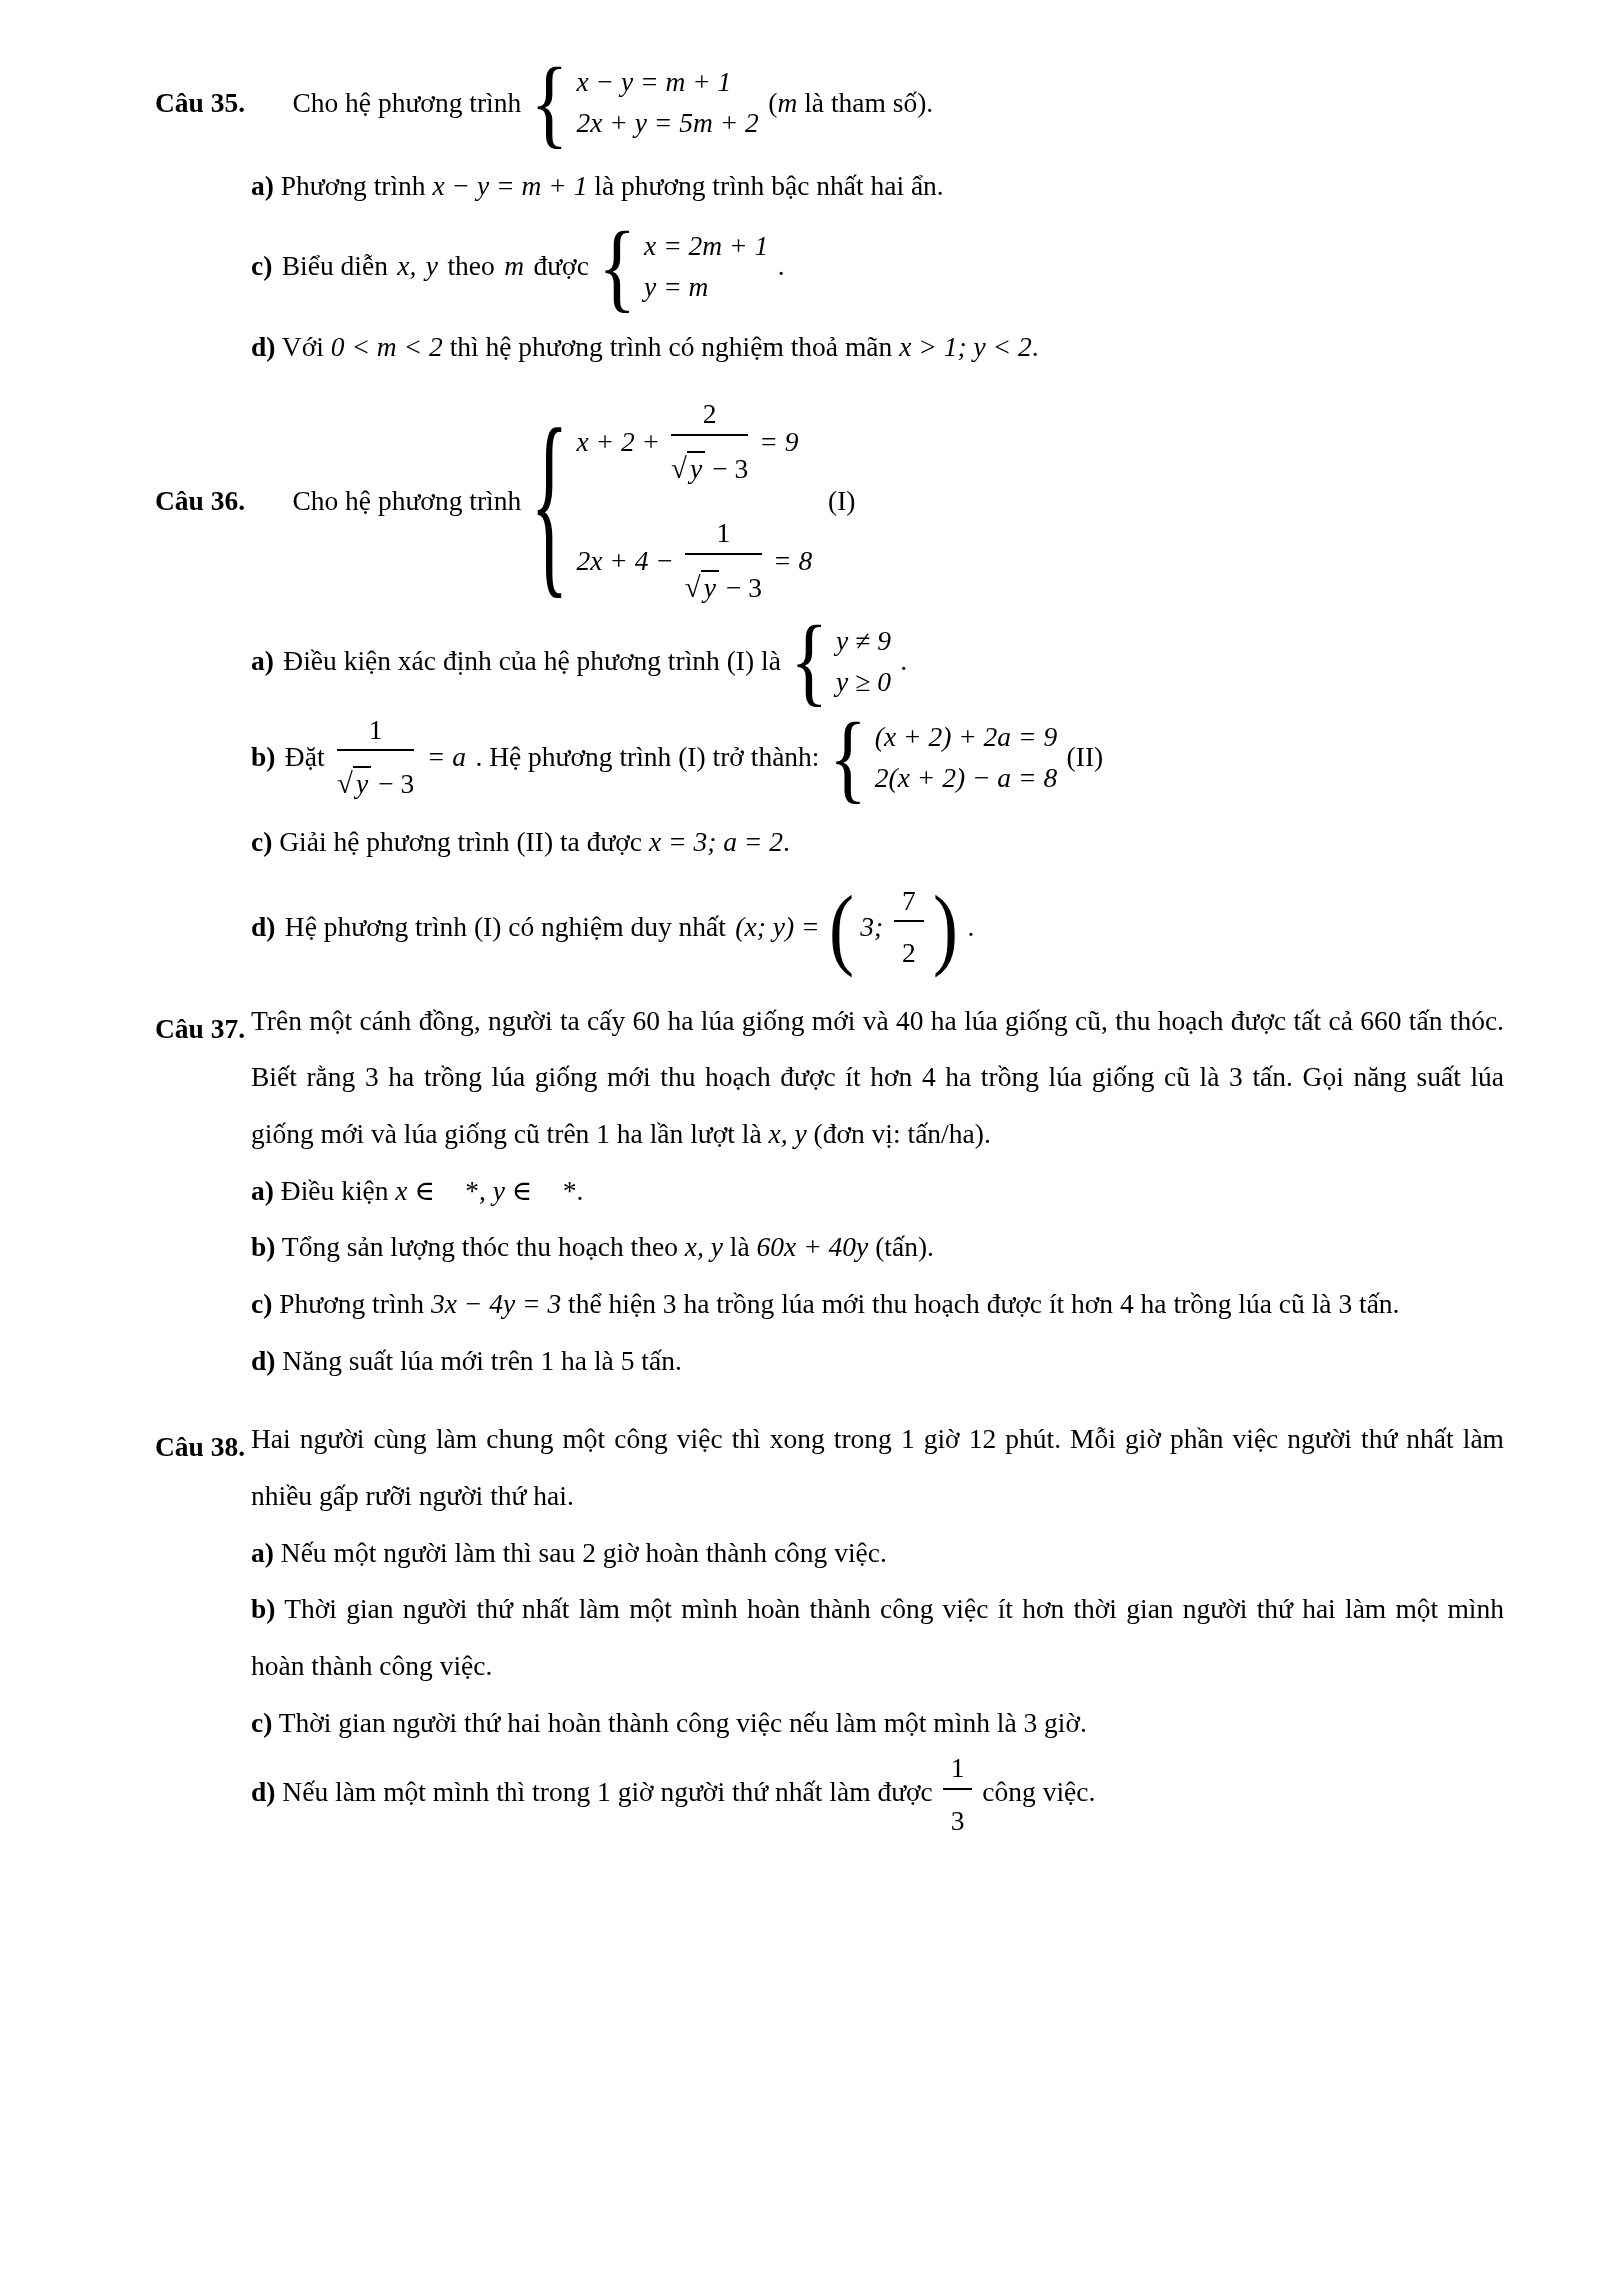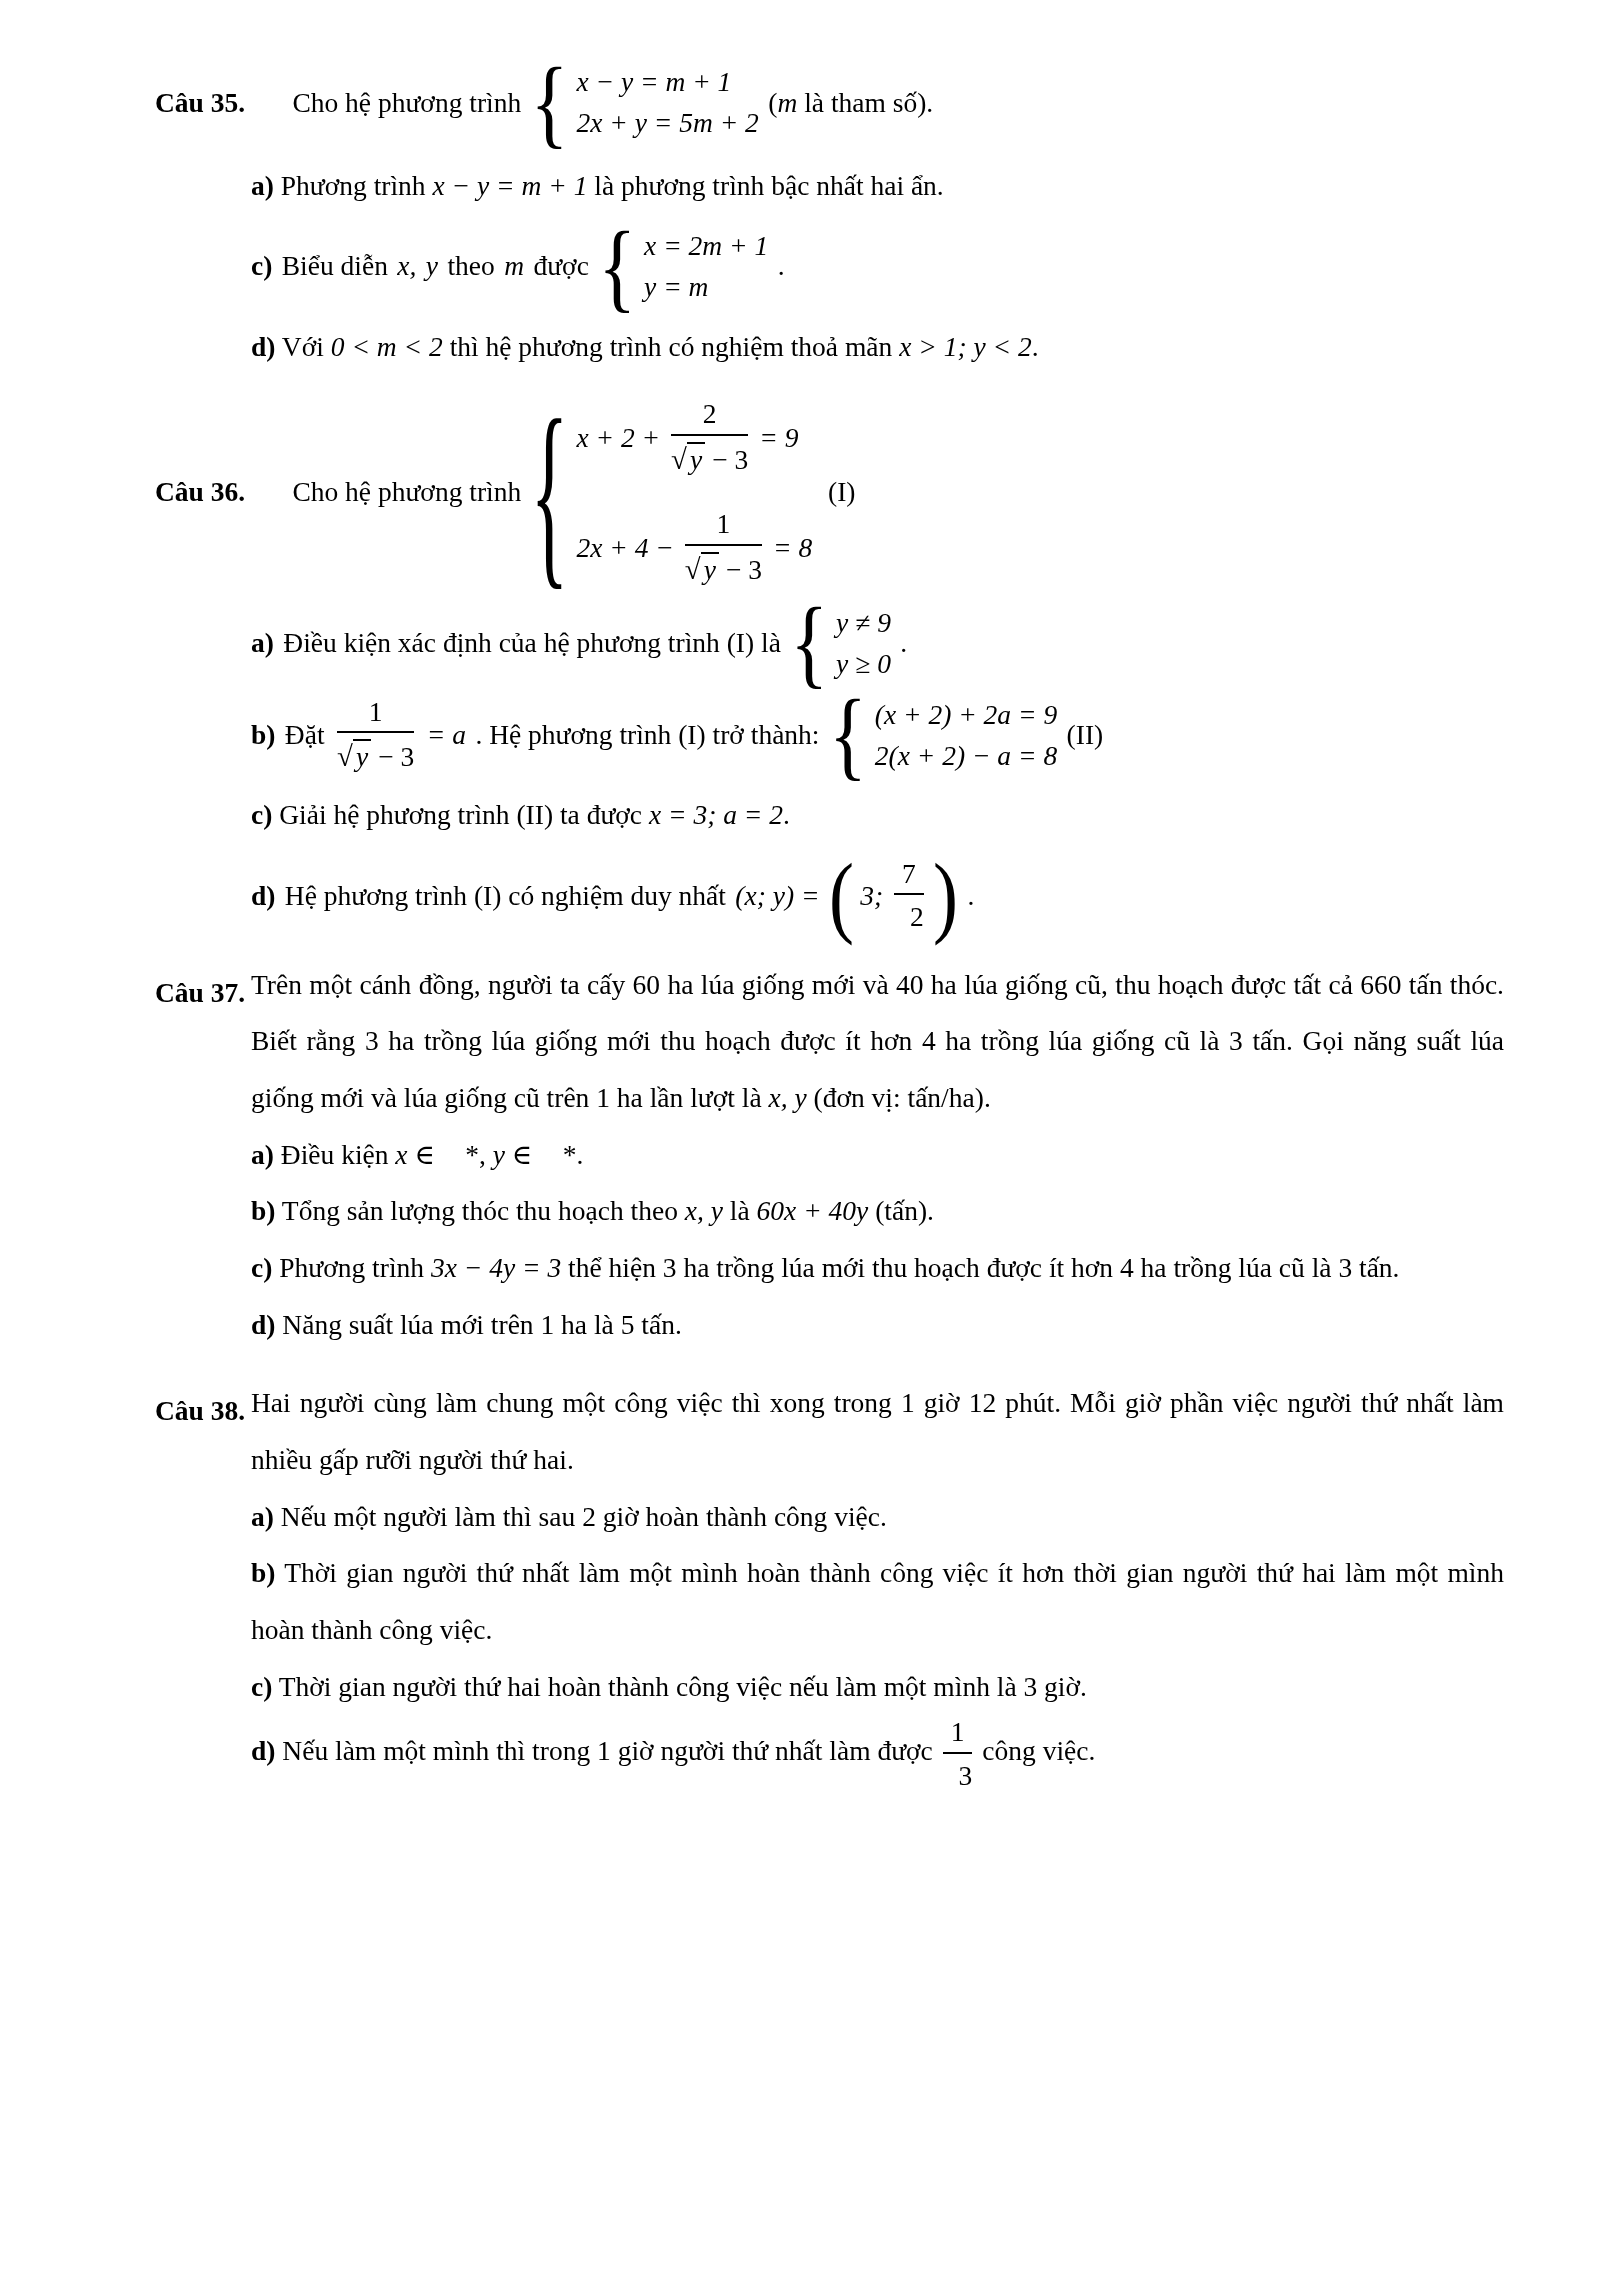--- a/index.html
+++ b/index.html
@@ -30,21 +30,21 @@
   .sys .eqs { display: inline-flex; flex-direction: column; align-items: flex-start; row-gap: 3.9px; line-height: 1.35; }
   .brace { font-weight: 400; line-height: 1; margin-right: 7.9px; transform-origin: 50% 50%; display: inline-block; }
   .sys-2 .brace { font-size: 79px; transform: scaleY(1.25); }
   .sys-frac .eqs { row-gap: 30px; }
   .sys-frac .brace { font-size: 79px; transform: scaleY(2.6); }
   .eqf { display: inline-flex; align-items: center; column-gap: 7.9px; }
 
   
   .frac { display: inline-flex; flex-direction: column; align-items: stretch; vertical-align: middle; line-height: 1.25; margin: 0 3.1px; }
   .fnum { display: block; text-align: center; border-bottom: 2.4px solid #000; padding: 0 7.9px 2.4px; }
-  .fden { display: block; text-align: right; padding-top: 5px; white-space: nowrap; }
+  .fden { display: block; text-align: center; padding-top: 14px; white-space: nowrap; }
   .sqrt { font-size: 1.05em; font-style: normal; }
   .rad { font-style: italic; border-top: 2.4px solid #000; padding: 0 3.1px; }
 
   
   .bigp { display: inline-flex; align-items: center; }
   .paren { font-size: 75px; font-weight: 300; line-height: 1; transform: scaleY(1.2); transform-origin: 50% 50%; display: inline-block; }
   .inner { display: inline-flex; align-items: center; column-gap: 7.9px; padding: 0 6.3px; }
 
   .starpad { margin-left: 23.6px; }
   .tagi { margin-left: 6.3px; }

